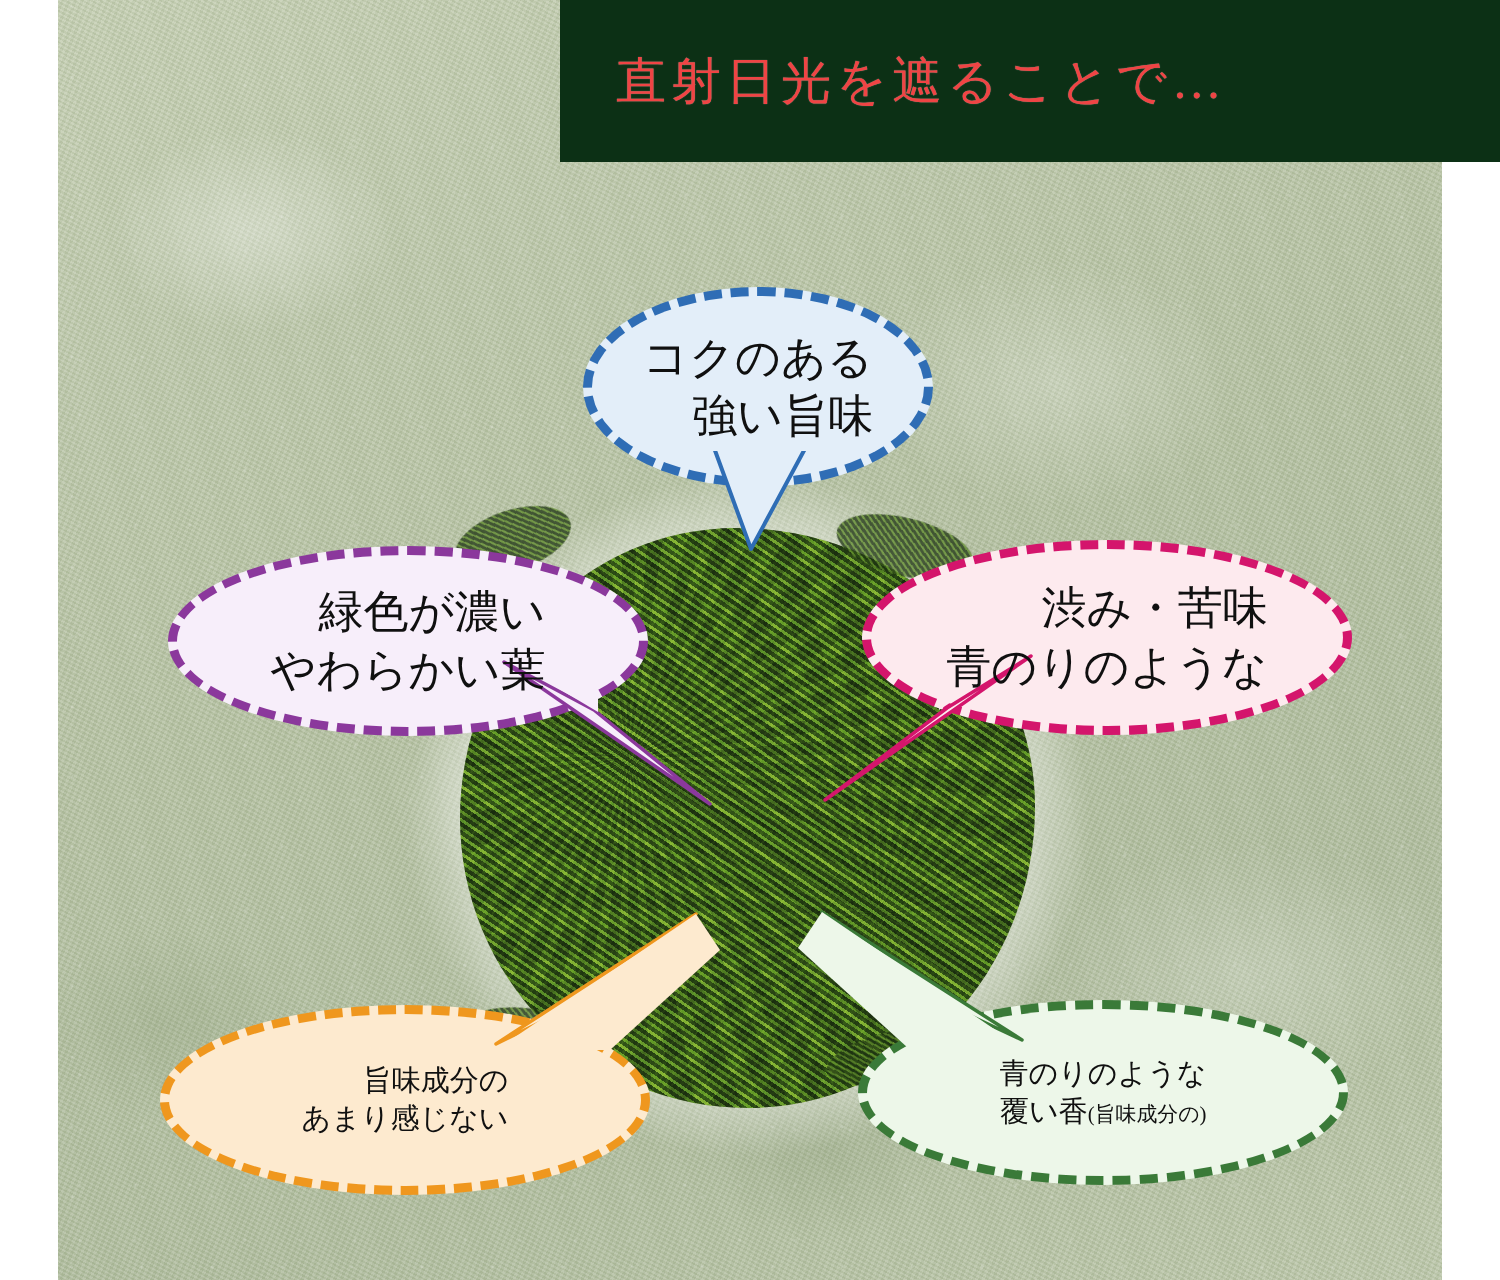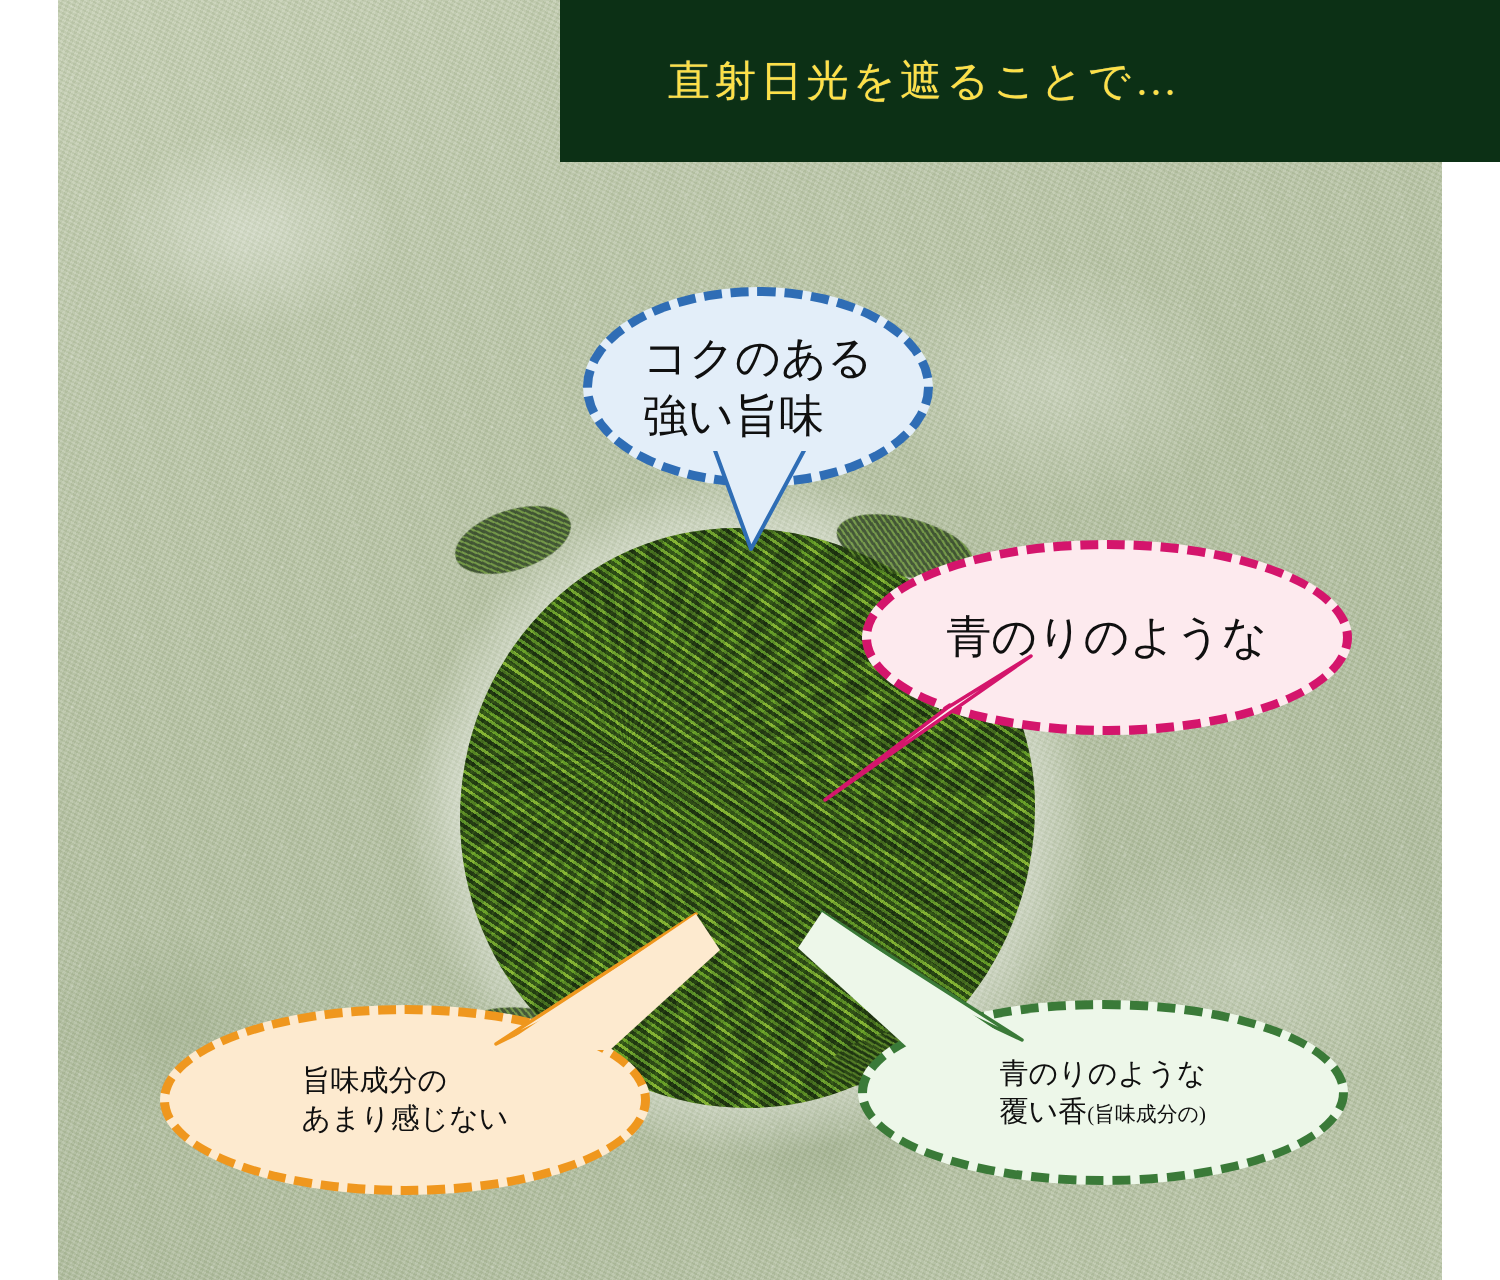--- a/index.html
+++ b/index.html
@@ -35,22 +35,22 @@
     background-size:70px 70px,90px 90px,55px 55px,110px 110px;
     mix-blend-mode:overlay;opacity:.9;pointer-events:none;
   }
 
   
   #banner{
     position:absolute;left:560px;top:0;width:940px;height:162px;
     background:#0c3015;display:flex;align-items:center;
   }
   #banner-title{
-    color:#fde047;font-size:42px;letter-spacing:.10em;
-    margin-left:108px;white-space:nowrap;
+    color:#ef4444;font-size:50px;letter-spacing:.10em;
+    margin-left:56px;white-space:nowrap;
     font-family:"Liberation Serif","DejaVu Serif",serif;
     text-shadow:0 0 1px rgba(255,255,255,.5);
   }
 
   
   #tea-wrap{position:absolute;left:405px;top:470px;width:690px;height:690px;}
   #tea-glow{
     position:absolute;left:0;top:0;width:690px;height:690px;
     background:radial-gradient(circle at 50% 50%, rgba(255,255,255,.96) 0 30%, rgba(255,255,255,.80) 44%, rgba(255,255,255,.35) 58%, rgba(255,255,255,0) 70%);
   }
@@ -82,21 +82,21 @@
     filter:blur(.4px);opacity:.85;
   }
 
   
   .bubble{position:absolute;box-sizing:border-box;display:flex;align-items:center;justify-content:center;}
   .bubble .body{
     position:absolute;inset:0;border-radius:50%;
     border-style:dashed;border-width:9px;
   }
   .bubble .txt{
-    position:relative;z-index:3;text-align:left;color:#101010;
+    position:relative;z-index:3;text-align:right;color:#101010;
     font-family:"Liberation Serif","DejaVu Serif",serif;
     line-height:1.30;white-space:nowrap;
   }
   .bubble .txt .l2{display:block;}
   .small{font-size:.72em;}
 
   .tail{position:absolute;z-index:1;}
   .tail svg{display:block;overflow:visible;}
 
   
@@ -149,30 +149,44 @@
         <rect x="6" y="0" width="104" height="14" fill="#e3eef9"></rect>
       </svg>
     </div>
     <div class="body"></div>
     <div class="txt">
       <span>コクのある</span>
       <span class="l2">強い旨味</span>
     </div>
   </div>
 
+  <div class="bubble" id="bubble-leaf">
+    <div class="tail" style="left:330px;top:110px;width:230px;height:160px;">
+      <svg width="230" height="160" viewBox="0 0 230 160">
+        <polygon points="6,6 96,54 212,148" fill="#f7eefa" stroke="#8b389c" stroke-width="3.5" stroke-linejoin="round"></polygon>
+        <polygon points="6,0 100,0 100,56" fill="#f7eefa"></polygon>
+      </svg>
+    </div>
+    <div class="body"></div>
+    <div class="txt">
+      <span>緑色が濃い</span>
+      <span class="l2">やわらかい葉</span>
+    </div>
+  </div>
 
   <div class="bubble" id="bubble-taste">
     <div class="tail" style="left:-55px;top:110px;width:230px;height:160px;">
       <svg width="230" height="160" viewBox="0 0 230 160">
         <polygon points="224,6 140,58 18,150" fill="#fdeaee" stroke="#d4156c" stroke-width="3.5" stroke-linejoin="round"></polygon>
         <polygon points="224,0 132,0 132,60" fill="#fdeaee"></polygon>
       </svg>
     </div>
     <div class="body"></div>
     <div class="txt">
+      <span>渋み・苦味</span>
       <span class="l2">青のりのような</span>
     </div>
   </div>
 
   <div class="bubble" id="bubble-theanine">
     <div class="tail" style="left:330px;top:-95px;width:230px;height:140px;">
       <svg width="230" height="140" viewBox="0 0 230 140">
         <polygon points="206,4 104,86 6,134" fill="#fdeacf" stroke="#ef971e" stroke-width="3.5" stroke-linejoin="round"></polygon>
         <polygon points="206,4 230,40 120,140 6,140" fill="#fdeacf"></polygon>
       </svg>

